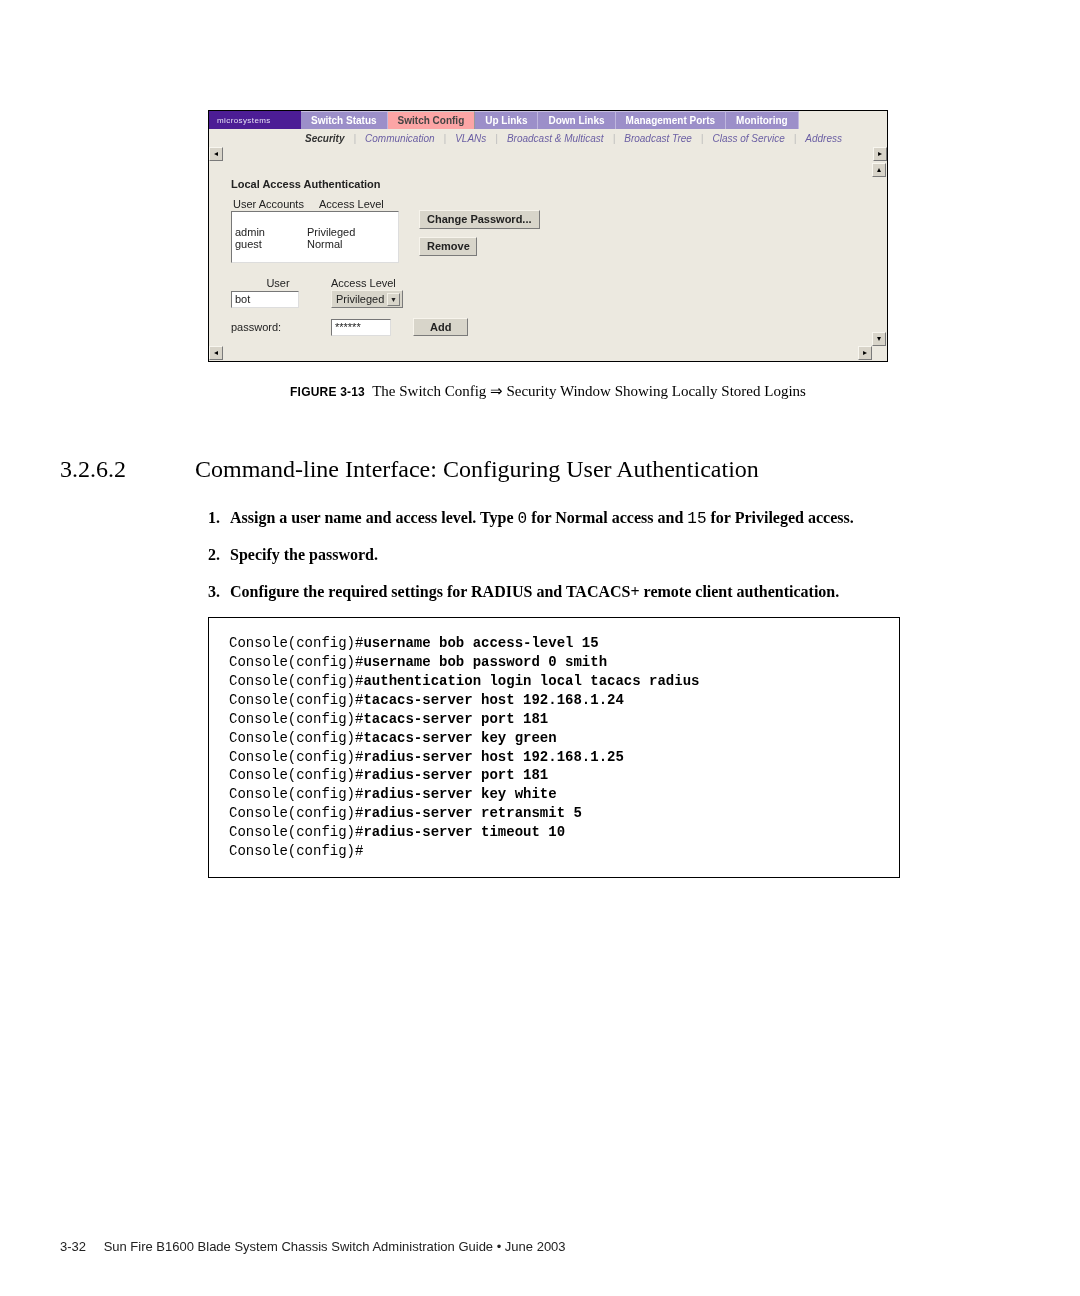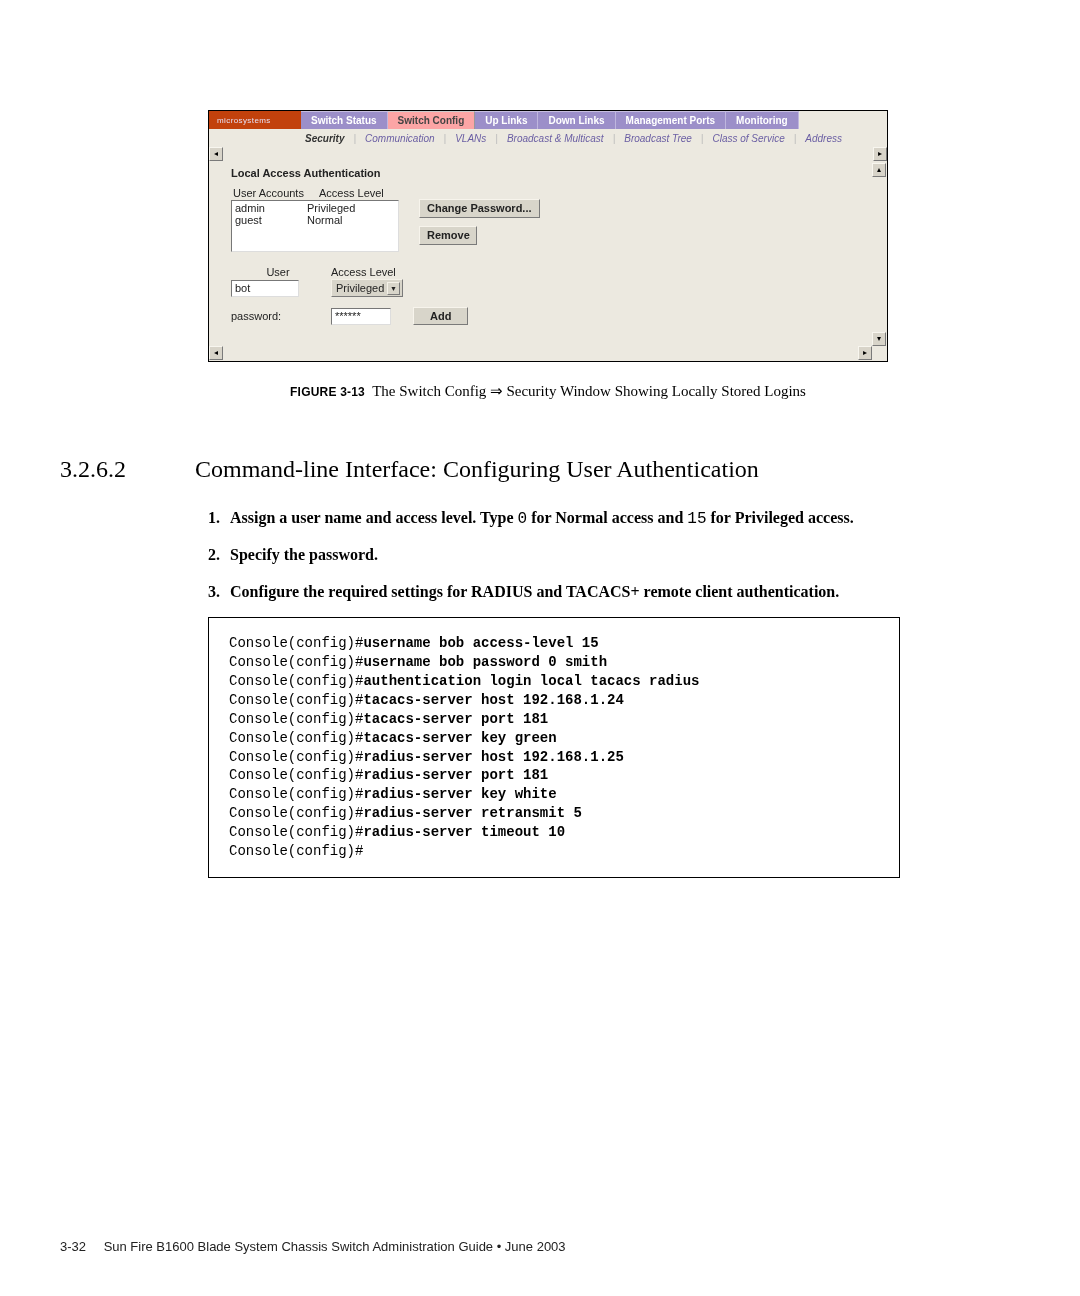--- a/index.html
+++ b/index.html
@@ -32,21 +32,21 @@
     }
 
     .topbar {
       height: 18px;
       display: flex;
       align-items: center;
     }
     .brand-chip {
       width: 92px;
       height: 18px;
-      background: #c2410c;
+      background: #4c1d95;
       color: #e6e0f5;
       font-size: 8px;
       padding-left: 8px;
       display: flex;
       align-items: center;
       letter-spacing: 0.4px;
     }
     .tabs {
       flex: 1;
       display: flex;
@@ -121,37 +121,37 @@
     .vscroll {
       width: 15px;
       display: flex;
       flex-direction: column;
     }
     .sb-track-v { flex:1; background:#ece9e0; }
 
     .section-title {
       font-weight: bold;
       font-size: 11px;
-      margin: 2px 0 8px 0;
+      margin: 13px 0 8px 0;
     }
 
     .listbox-row { display:flex; align-items:flex-start; gap:8px; }
     .col-labels { display:flex; gap:8px; font-size:11px; margin-left:2px; }
     .col-labels span:first-child { width: 78px; }
     .col-labels span:last-child { }
 
     .listbox {
       width: 168px; height: 52px;
       background:#fff;
       border-top:1px solid #777;
       border-left:1px solid #777;
       border-right:1px solid #ddd;
       border-bottom:1px solid #ddd;
       font-size: 11px;
-      padding:1px 3px;
+      padding:14px 3px;
       margin-top:1px;
     }
     .listbox .lrow { display:flex; }
     .listbox .lrow .c1 { width: 72px; }
 
     .btn {
       background:#d8d5ca;
       border-top:1px solid #f7f4ec;
       border-left:1px solid #f7f4ec;
       border-right:1px solid #7a7a7a;

